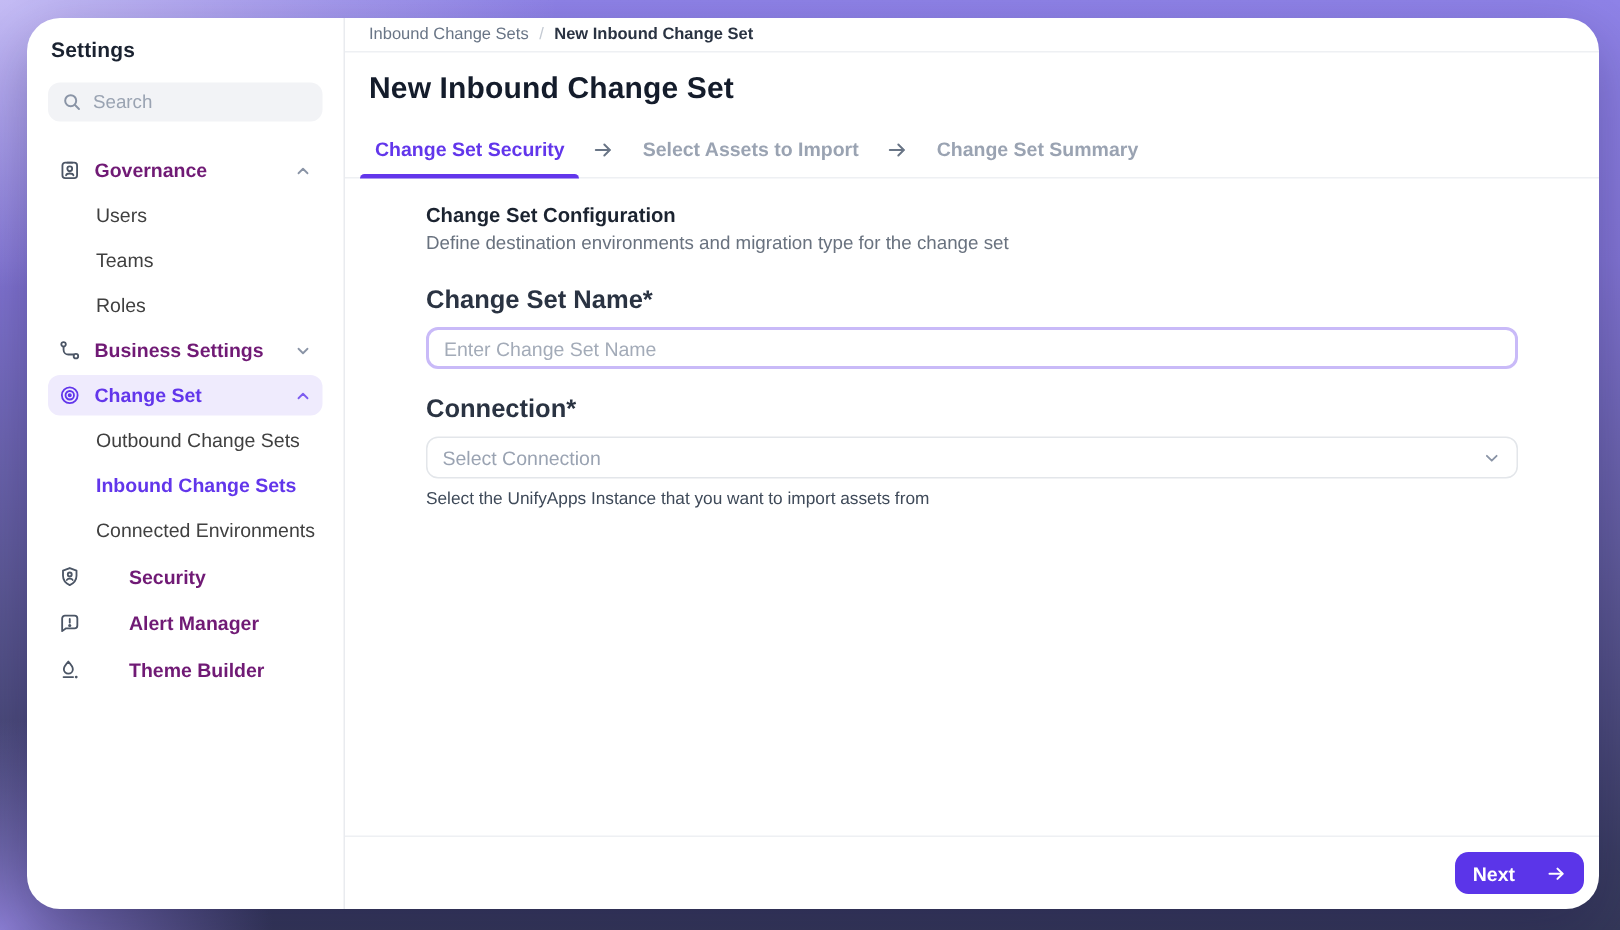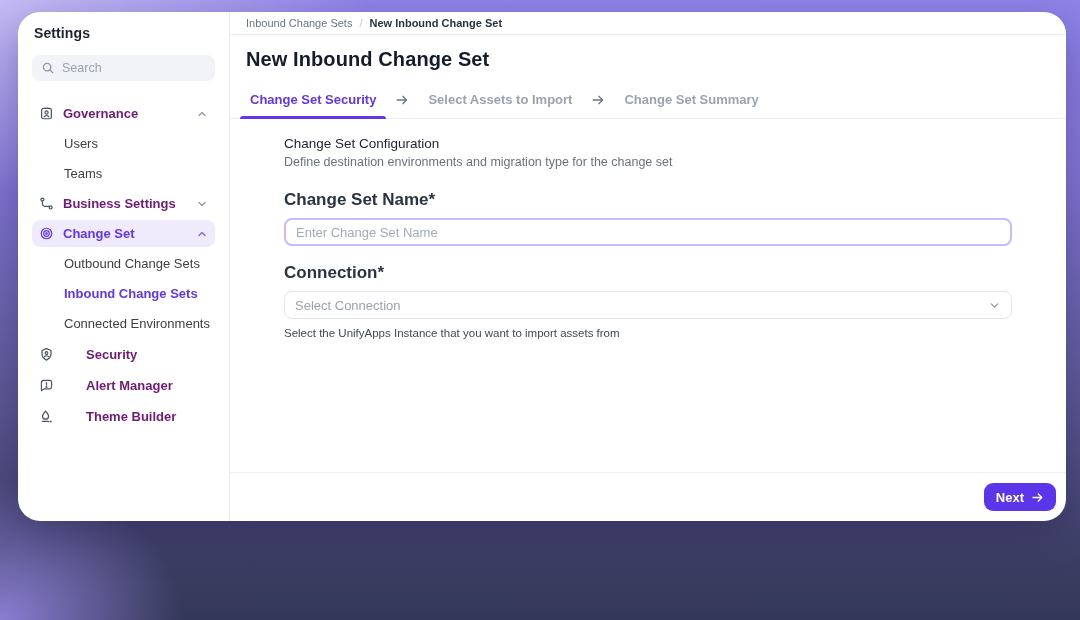--- a/index.html
+++ b/index.html
@@ -5,21 +5,21 @@
   * { margin:0; padding:0; box-sizing:border-box; }
   html,body { width:1080px; height:620px; font-family:"Liberation Sans", sans-serif; }
   .stage {
     width:1080px; height:620px; position:relative; overflow:hidden;
     background:
       radial-gradient(620px 320px at 0% 0%, rgba(226,219,252,0.65), rgba(226,219,252,0) 60%),
       radial-gradient(260px 200px at 0% 100%, rgba(154,138,232,0.85), rgba(154,138,232,0) 70%),
       linear-gradient(180deg, #8f83e8 0%, #8275d4 28%, #5e5a97 62%, #3a3d61 92%, #343858 100%);
   }
   .card {
-    position:absolute; left:18px; top:12px; width:1048px; height:509px;
+    position:absolute; left:18px; top:12px; width:1048px; height:594px;
     background:#ffffff; border-radius:22px; display:flex; overflow:hidden;
     box-shadow:0 14px 40px rgba(25,18,70,0.30);
   }
 
   
   .sidebar { width:212px; flex-shrink:0; border-right:1px solid #e9ebef; padding:11px 14px 0; display:flex; flex-direction:column; }
   .sidebar-title { font-size:14px; font-weight:700; color:#1a2230; margin:2px 2px 14px; letter-spacing:0.1px; }
   .search { height:26px; background:#f2f3f6; border-radius:8px; display:flex; align-items:center; gap:7px; padding:0 9px; margin-bottom:19px; color:#8a94a6; }
   .search input { border:0; background:transparent; outline:none; font-size:12.5px; color:#333a46; width:100%; font-family:inherit; }
   .search input::placeholder { color:#9aa3b2; }
@@ -43,31 +43,31 @@
   .page-head { padding:13px 16px 0; }
   .page-title { font-size:20px; font-weight:700; color:#141c2b; margin-bottom:19px; letter-spacing:0.1px; }
   .steps-row { border-bottom:1px solid #eef0f3; }
   .steps { display:flex; align-items:center; gap:15px; padding:0 16px; }
   .step { font-size:13px; font-weight:700; color:#9aa3b2; padding:2px 4px 11px; position:relative; cursor:pointer; white-space:nowrap; }
   .step.active { color:#6236eb; }
   .step.active::after { content:""; position:absolute; left:-6px; right:-6px; bottom:-1px; height:3px; background:#6236eb; border-radius:3px 3px 0 0; }
   .step-arrow { color:#697586; display:flex; margin-bottom:8px; }
 
   .form-wrap { width:728px; margin:17px auto 0; }
-  .section-title { font-size:13.5px; font-weight:400; color:#1b2330; margin-bottom:4px; }
+  .section-title { font-size:13.5px; font-weight:700; color:#1b2330; margin-bottom:4px; }
   .section-sub { font-size:12.5px; color:#69727f; margin-bottom:21px; }
   .field-label { display:block; font-size:17px; font-weight:700; color:#2a3342; margin-bottom:8px; }
   .text-input { width:100%; height:28px; border:2px solid #c9baf8; border-radius:8px; padding:0 10px; font-size:13px; color:#333a46; outline:none; font-family:inherit; margin-bottom:17px; }
   .text-input::placeholder { color:#a3abb8; }
   .select { width:100%; height:28px; border:1px solid #e3e6ea; border-radius:8px; display:flex; align-items:center; justify-content:space-between; padding:0 10px; font-size:13px; color:#9aa3b2; margin-bottom:8px; cursor:pointer; background:#fff; }
   .select .chev { color:#8a94a6; display:flex; }
   .helper { font-size:11.5px; color:#3f4a59; }
 
   .footer { flex-shrink:0; height:49px; border-top:1px solid #eef0f3; display:flex; align-items:center; justify-content:flex-end; padding:0 10px; }
-  .next-btn { background:#5b35e9; color:#fff; border:none; border-radius:9px; height:28px; padding:0 12px; font-size:13px; font-weight:700; display:flex; align-items:center; gap:7px; cursor:pointer; font-family:inherit; }
+  .next-btn { background:#5b35e9; color:#fff; border:none; border-radius:9px; height:28px; padding:0 12px; font-size:13px; font-weight:700; display:flex; align-items:center; gap:21px; cursor:pointer; font-family:inherit; }
 </style>
 </head>
 <body>
 
 <div class="stage">
   <div class="card">
 
     <aside class="sidebar">
       <div class="sidebar-title">Settings</div>
 
@@ -96,20 +96,23 @@
             <svg width="12" height="12" viewBox="0 0 16 16" fill="none" stroke="currentColor" stroke-width="1.6" stroke-linecap="round" stroke-linejoin="round">
                 <path d="M4 10 L8 6 L12 10"></path>
               </svg>
           </span>
         </div>
         <div class="nav-sub">
             <span>Users</span>
           </div>
         <div class="nav-sub">
             <span>Teams</span>
+          </div>
+        <div class="nav-sub">
+            <span>Roles</span>
           </div>
 
         <div class="nav-item">
           <span class="nav-icon">
             <svg width="15" height="15" viewBox="0 0 16 16" fill="none" stroke="currentColor" stroke-width="1.3" stroke-linecap="round">
                 <circle cx="3.6" cy="3.8" r="1.6"></circle>
                 <circle cx="12.4" cy="12.2" r="1.6"></circle>
                 <path d="M3.6 5.4 v2.2 a3.4 3.4 0 0 0 3.4 3.4 h3.8"></path>
               </svg>
           </span>

